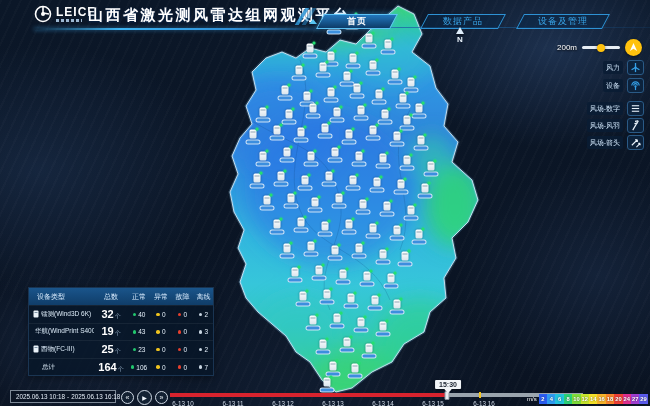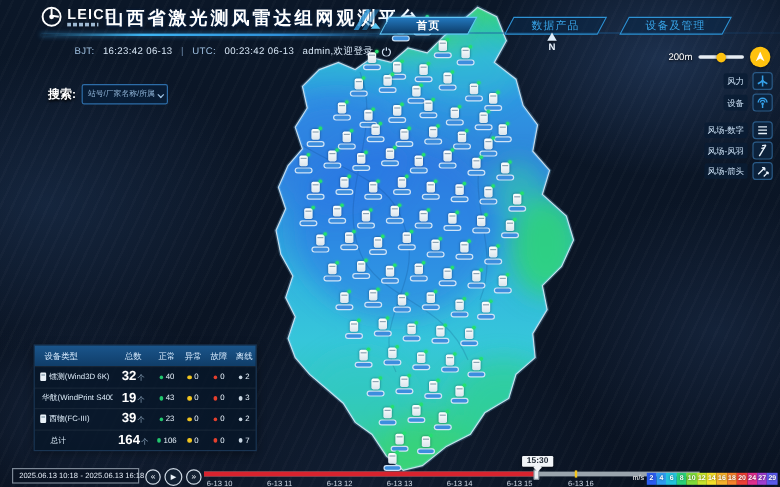--- a/index.html
+++ b/index.html
@@ -528,46 +528,27 @@
     <div class="tab active" style="left:320px;width:74px">
         <span>首页</span>
       </div>
     <div class="tab" style="left:424px;width:78px">
         <span>数据产品</span>
       </div>
     <div class="tab" style="left:520px;width:86px">
         <span>设备及管理</span>
       </div>
 
-    <div class="status-line">
-      <span class="lab">BJT:</span>
-      <span>16:23:42 06-13</span>
-      <span class="sep">|</span>
-      <span class="lab">UTC:</span>
-      <span>00:23:42 06-13</span>
-      <span>admin,欢迎登录</span>
-      <svg width="8" height="8" viewBox="0 0 10 10">
-        <path d="M3 2 A4.2 4.2 0 1 0 7 2" fill="none" stroke="#cfe0f2" stroke-width="1.3"></path>
-        <line x1="5" y1="0.5" x2="5" y2="4" stroke="#cfe0f2" stroke-width="1.3"></line>
-      </svg>
-    </div>
   </div>
 
   <div class="compass">
     <div class="compass-tri"></div>
     <div class="compass-n">N</div>
   </div>
 
-  <div class="search-row">
-    <span class="search-label">搜索:</span>
-    <div class="search-select">
-      <span class="search-ph">站号/厂家名称/所属市县</span>
-      <i class="caret"></i>
-    </div>
-  </div>
 
   <div class="rail">
     <div class="slider-row">
       <span class="range-label">200m</span>
       <div class="slider">
           <div class="slider-thumb" id="slider-thumb" style="left: calc(50% - 4px);"></div>
         </div>
       <div class="locate-btn">
         <svg width="9" height="9" viewBox="0 0 10 10">
             <path d="M5 0 L9 9 L5 6.5 L1 9 Z" fill="#fff"></path>
@@ -694,21 +675,21 @@
           </div>
       </div>
       <div class="trow">
         <div class="cell-name">
             <svg width="6" height="8" viewBox="0 0 6 8">
               <rect x="0.5" y="0.5" width="5" height="7" rx="1" fill="#e9f1f8"></rect>
               <rect x="1.5" y="2" width="3" height="1" fill="#7d93a6"></rect>
             </svg>
             <span>西物(FC-III)</span>
           </div>
-        <div class="cell-total"><b>39</b><span class="unit">个</span></div>
+        <div class="cell-total"><b>25</b><span class="unit">个</span></div>
         <div class="cell-st">
             <i class="dot" style="background:#22c76e"></i>
             <span>23</span>
           </div>
         <div class="cell-st">
             <i class="dot" style="background:#f0c41f"></i>
             <span>0</span>
           </div>
         <div class="cell-st">
             <i class="dot" style="background:#e6402e"></i>

